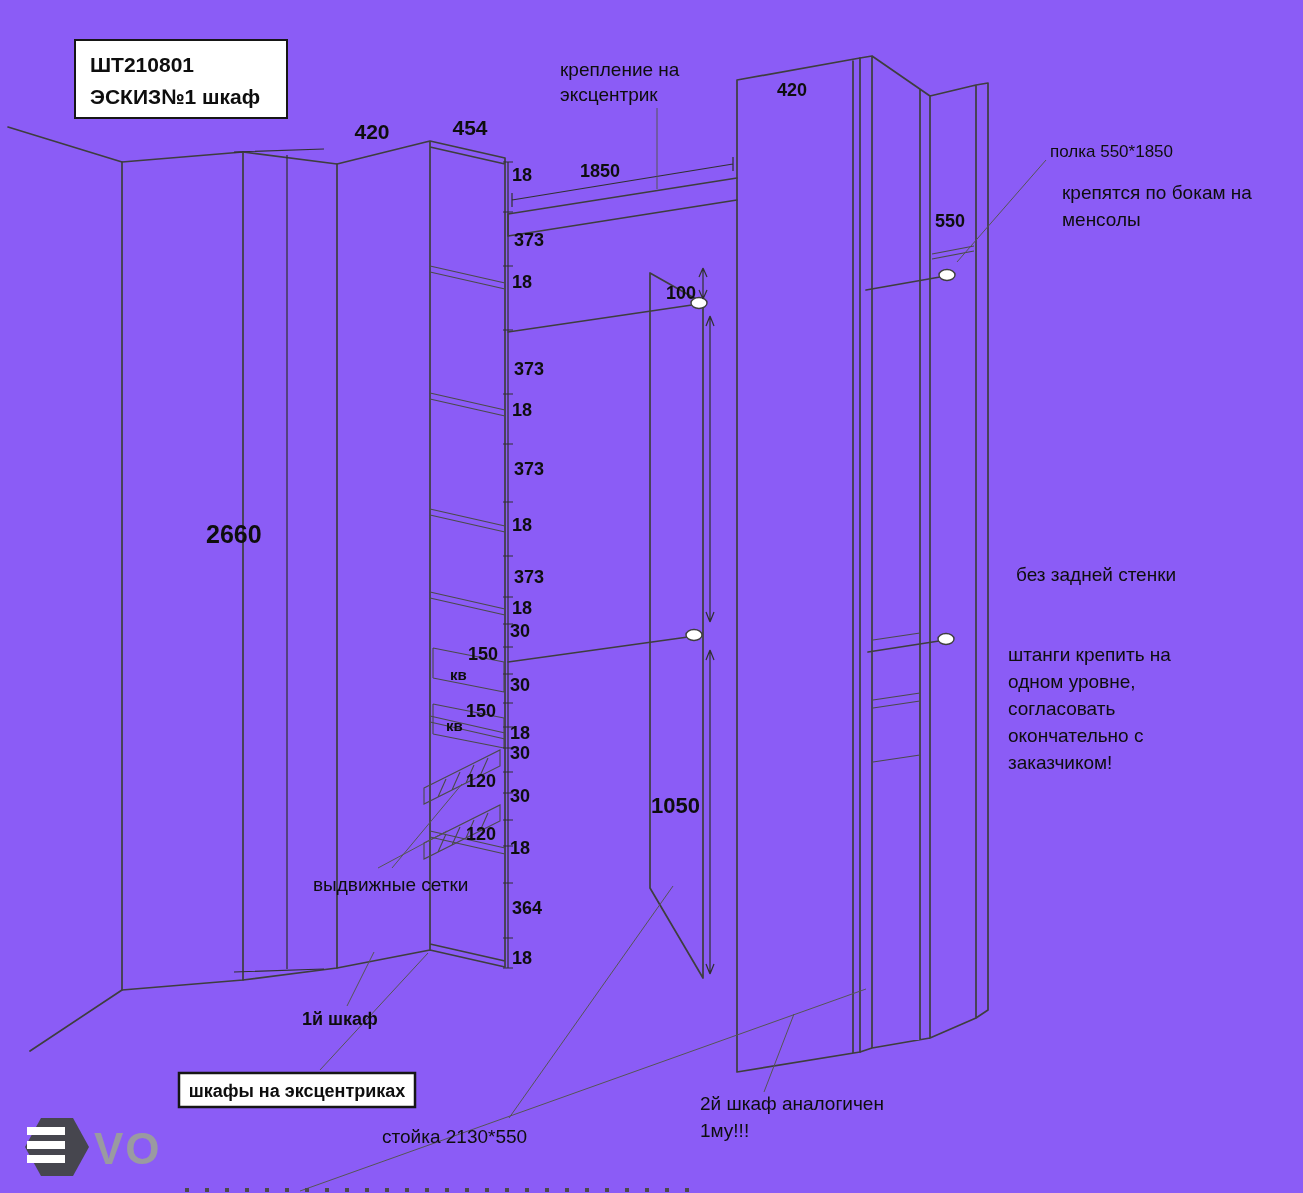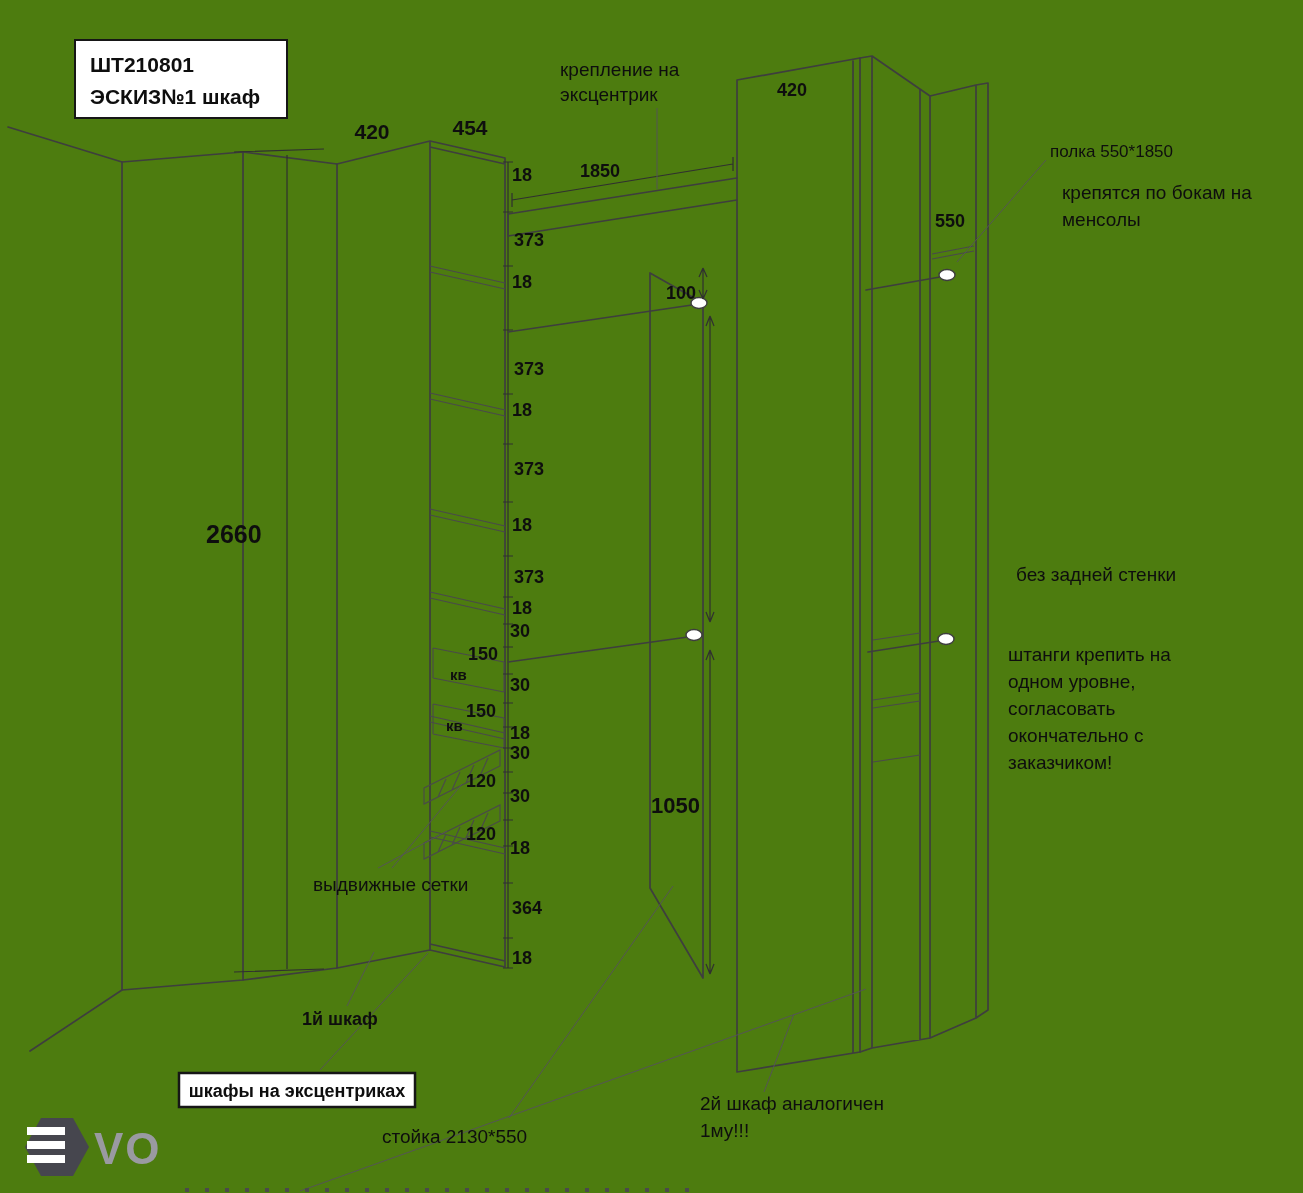--- a/index.html
+++ b/index.html
@@ -1,16 +1,16 @@
 <!DOCTYPE html>
 <html><head>
 <meta charset="utf-8">
 <style>
   html,body{margin:0;padding:0;background:#e9e9e9;}
-  .page{position:relative;width:1303px;height:1193px;background:#4d7c0f;overflow:hidden;
+  .page{position:relative;width:1303px;height:1193px;background:#8b5cf6;overflow:hidden;
         font-family:"Liberation Sans","DejaVu Sans",sans-serif;}
   svg{position:absolute;left:0;top:0;}
   .ln{stroke:#3e3e3e;stroke-width:1.7;fill:none;stroke-linecap:round;stroke-linejoin:round;}
   .thin{stroke:#4a4a4a;stroke-width:1.1;fill:none;}
   .dimline{stroke:#303030;stroke-width:1.2;fill:none;}
   .leader{stroke:#555555;stroke-width:1;fill:none;}
   text{fill:#0e0e0e;font-family:"Liberation Sans","DejaVu Sans",sans-serif;}
   .t-dim{font-size:18px;font-weight:700;}
   .t-dim-sm{font-size:15px;font-weight:700;}
   .t-big{font-size:25px;font-weight:700;}

